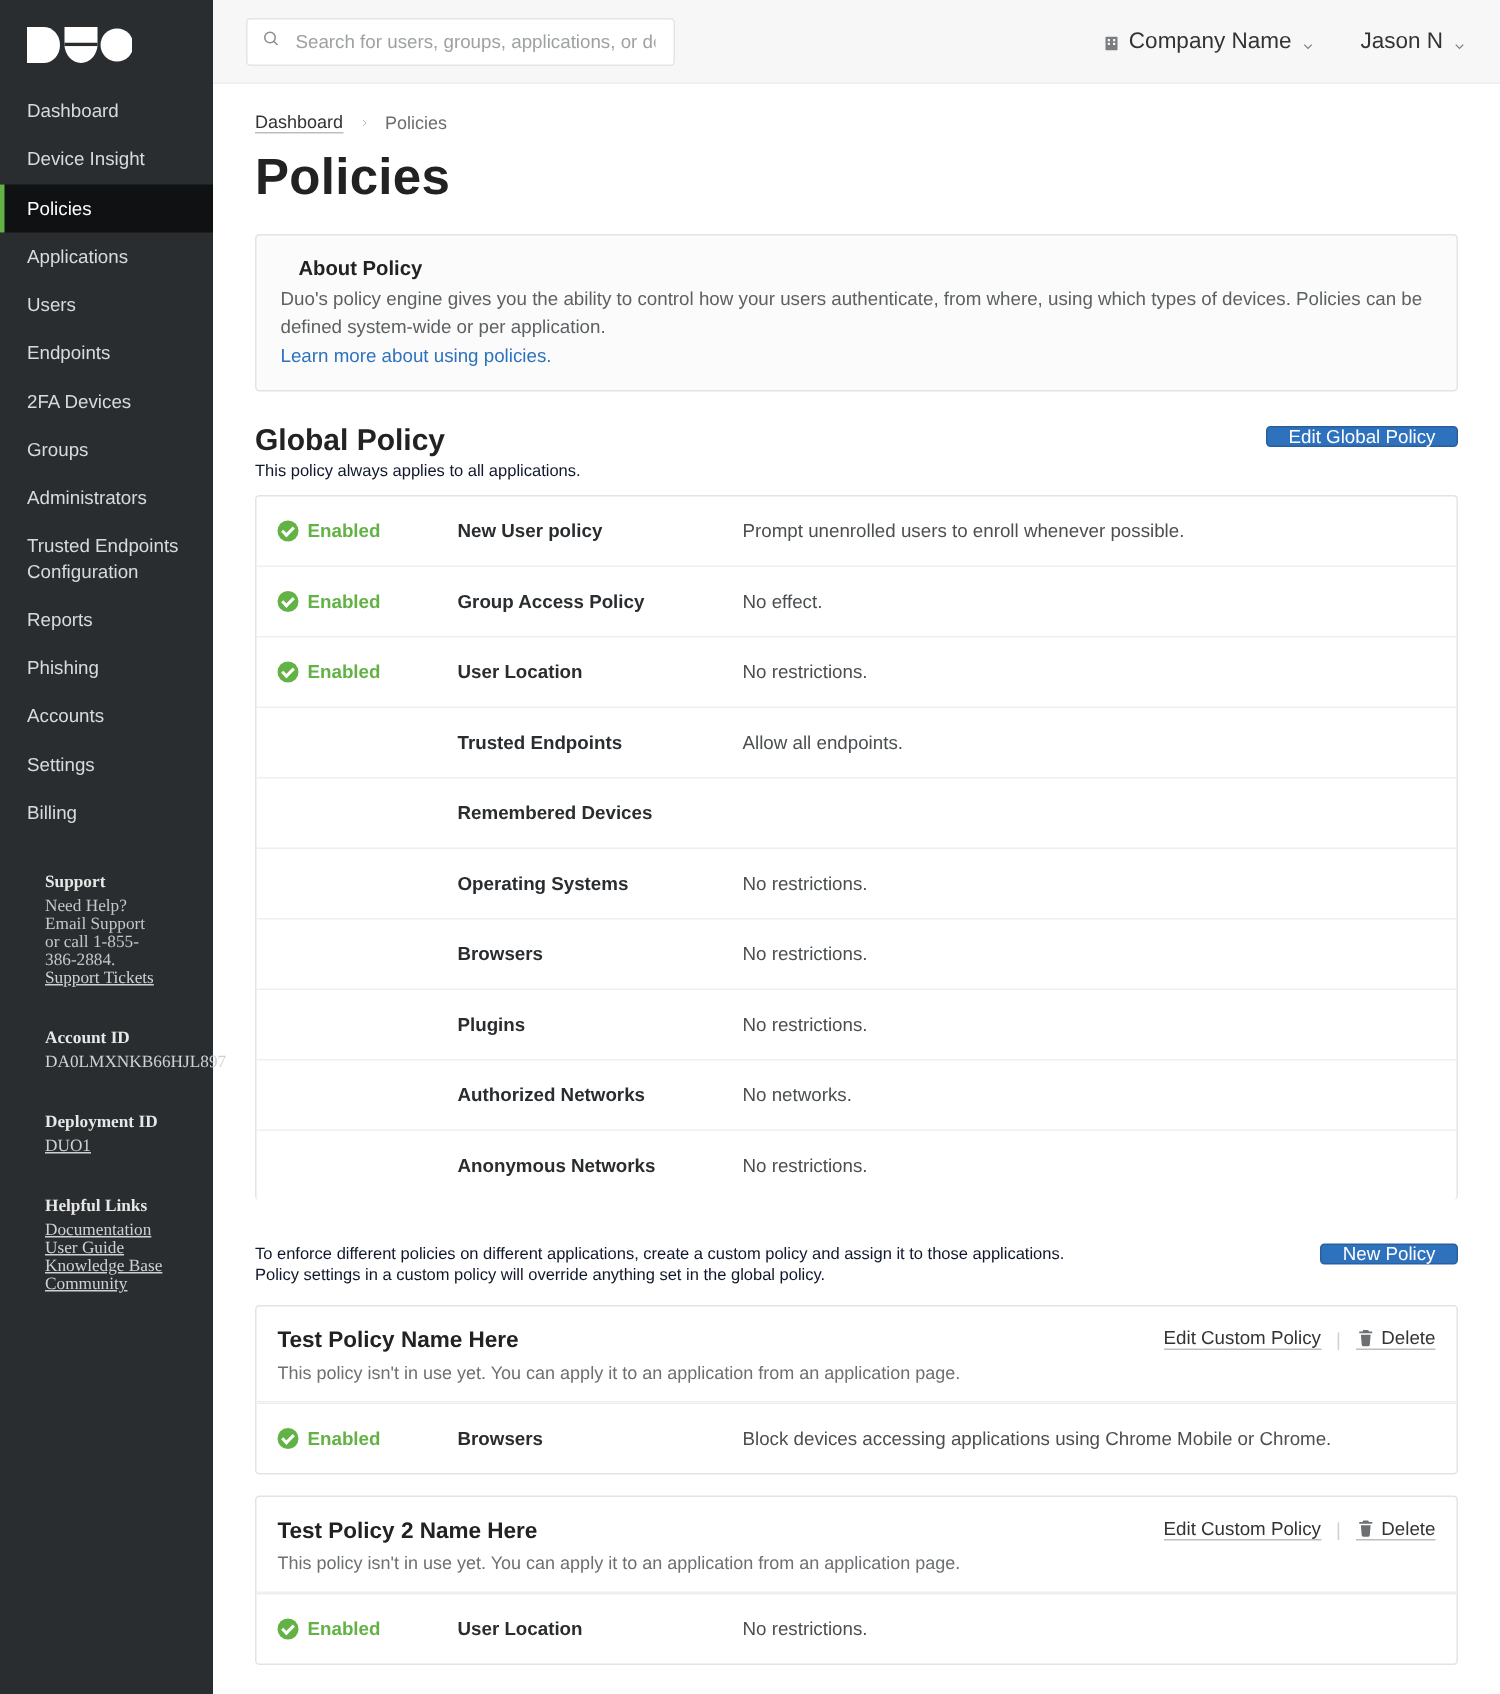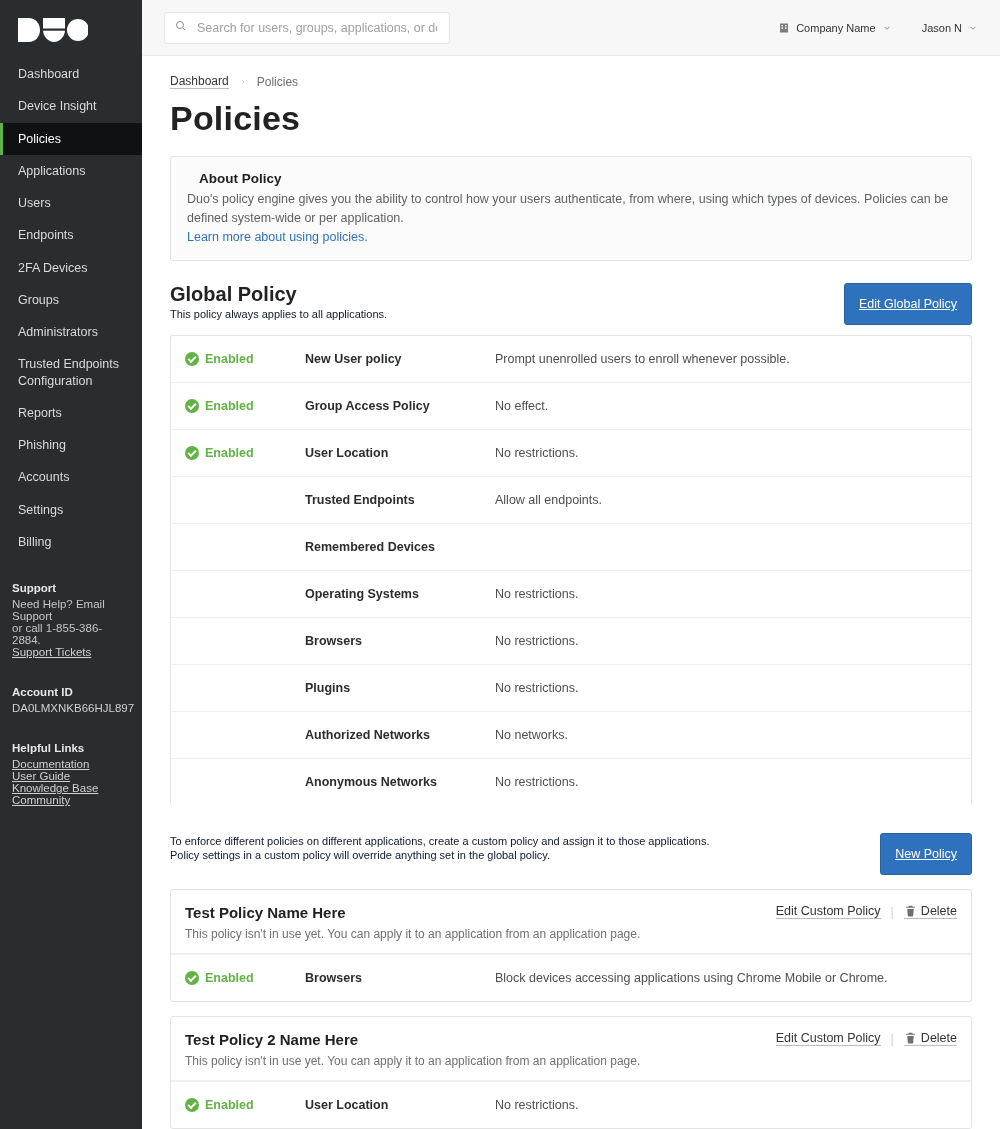--- a/index.html
+++ b/index.html
@@ -32,21 +32,21 @@
     flex-shrink:0;
     font-size:12.5px;
   }
   .logo{
     padding:18px 18px 10px;
   }
   .logo svg{display:block;}
   .nav{list-style:none;margin:0;padding:6px 0 0;}
   .nav li{padding:8px 18px;cursor:pointer;line-height:1.3;}
   .nav li.active{background:#0f1112;color:#fff;border-left:3px solid var(--green);padding-left:15px;}
-  .side-block{padding:14px 12px;font-size:11.5px;color:#c4c6c7;}
+  .side-block{padding:14px 30px;font-size:11.5px;color:#c4c6c7;font-family:Liberation Serif, serif;}
   .side-block h5{margin:0 0 4px;font-size:11.5px;font-weight:600;color:#e6e7e7;}
   .side-block a{color:#cfd0d1;text-decoration:underline;cursor:pointer;}
   .side-block .mono{color:#cfd0d1;}
   .side-sep{height:10px;}
   
   .main{flex:1;min-width:0;}
   .topbar{
     height:56px;
     background:var(--header-bg);
     border-bottom:1px solid #eeeeee;
@@ -55,42 +55,42 @@
     gap:16px;
   }
   .search{
     display:flex;align-items:center;gap:8px;
     background:#fff;border:1px solid #e5e5e5;border-radius:3px;
     height:32px;width:286px;padding:0 10px;color:#8a8d8f;
   }
   .search input{border:0;outline:0;font-size:12.5px;flex:1;color:#333;background:transparent;}
   .search input::placeholder{color:#9ea1a3;}
   .spacer{flex:1;}
-  .topbar .companysel,.topbar .usersel{display:flex;align-items:center;gap:6px;cursor:pointer;font-size:11px;color:#333;}
+  .topbar .companysel,.topbar .usersel{display:flex;align-items:center;gap:6px;cursor:pointer;font-size:15px;color:#333;}
   .chev{width:10px;height:10px;display:inline-block;}
   .content{padding:18px 28px 40px;}
   .crumbs{display:flex;align-items:center;gap:10px;font-size:12px;color:#6b6e70;}
   .crumbs a{color:#333;text-decoration:none;border-bottom:1px solid #bdbdbd;}
   .crumbs .sep{color:#b9bbbc;}
   h1.page-title{font-size:34px;font-weight:800;margin:10px 0 18px;letter-spacing:.2px;}
   .about{
     border:1px solid var(--border);border-radius:3px;
     background:#fbfbfb;padding:14px 16px;margin-bottom:22px;
   }
   .about h4{margin:0 12px 4px;font-size:13.5px;font-weight:700;}
   .about p{margin:0;color:#5e6163;font-size:12.5px;line-height:1.5;}
   .about a{color:var(--link);text-decoration:none;}
   .section-head{display:flex;align-items:flex-start;gap:12px;margin-bottom:10px;}
   .section-head .titles h2{margin:0;font-size:20px;font-weight:800;}
   .section-head .titles p{margin:2px 0 0;color:#0f172a;font-size:11px;}
   .section-head .actions{margin-left:auto;}
   .btn{
     display:inline-flex;align-items:center;justify-content:center;
-    height:42px;padding:0 14px;border-radius:3px;border:1px solid transparent;
-    font-size:12.5px;cursor:pointer;white-space:nowrap;text-decoration:underline;
+    height:14px;padding:0 14px;border-radius:3px;border:1px solid transparent;
+    font-size:12.5px;cursor:pointer;white-space:nowrap;
   }
   .btn.primary{background:var(--blue);color:#fff;border-color:#295f9e;}
   .card{border:1px solid var(--border);border-radius:3px;background:#fff;}
   .row{
     display:grid;grid-template-columns:110px 180px 1fr;gap:10px;
     padding:16px 14px;border-top:1px solid #efefef;align-items:center;
   }
   .row:first-child{border-top:0;}
   .status{display:flex;align-items:center;gap:6px;color:var(--green);font-weight:600;font-size:12.5px;}
   .status .dot{width:14px;height:14px;border-radius:50%;background:var(--green);display:inline-flex;align-items:center;justify-content:center;}
@@ -148,20 +148,24 @@
       <div>Need Help? Email Support</div>
       <div>or call 1-855-386-2884.</div>
       <a>Support Tickets</a>
     </div>
 
     <div class="side-block">
       <h5>Account ID</h5>
       <div class="mono">DA0LMXNKB66HJL897</div>
     </div>
 
+    <div class="side-block">
+      <h5>Deployment ID</h5>
+      <a class="mono">DUO1</a>
+    </div>
 
     <div class="side-block">
       <h5>Helpful Links</h5>
       <div><a>Documentation</a></div>
       <div><a>User Guide</a></div>
       <div><a>Knowledge Base</a></div>
       <div><a>Community</a></div>
     </div>
   </aside>
 

